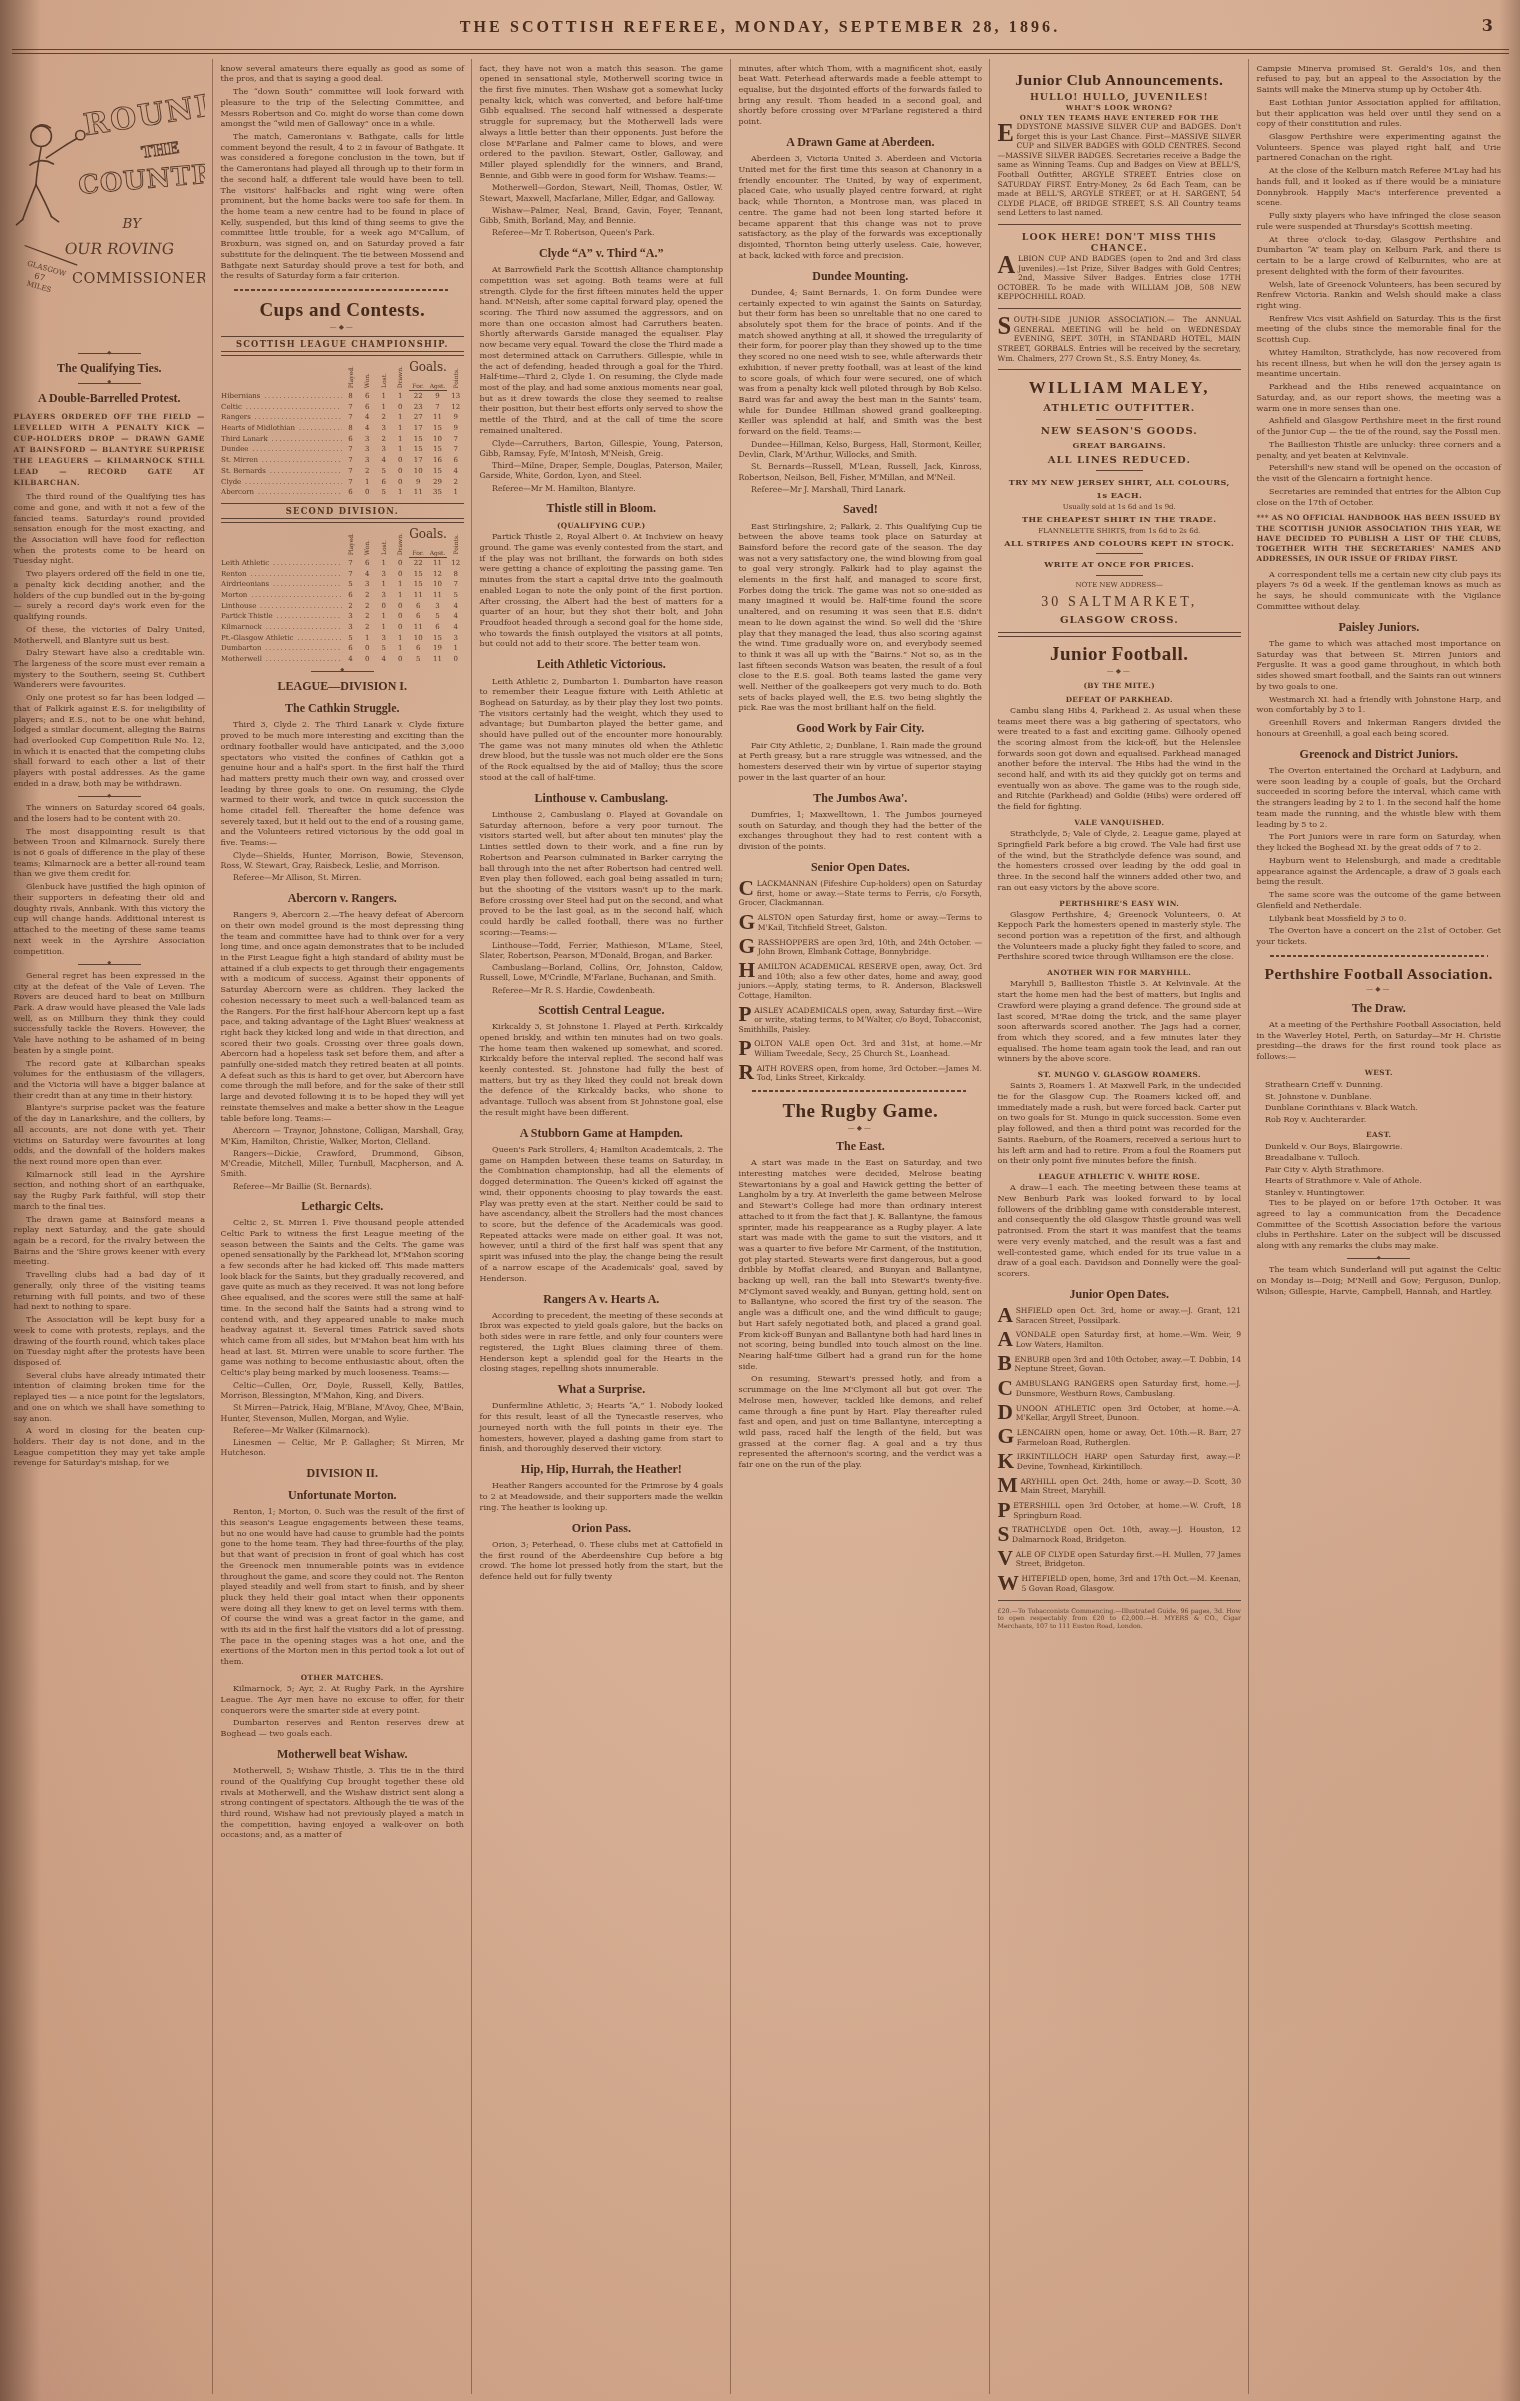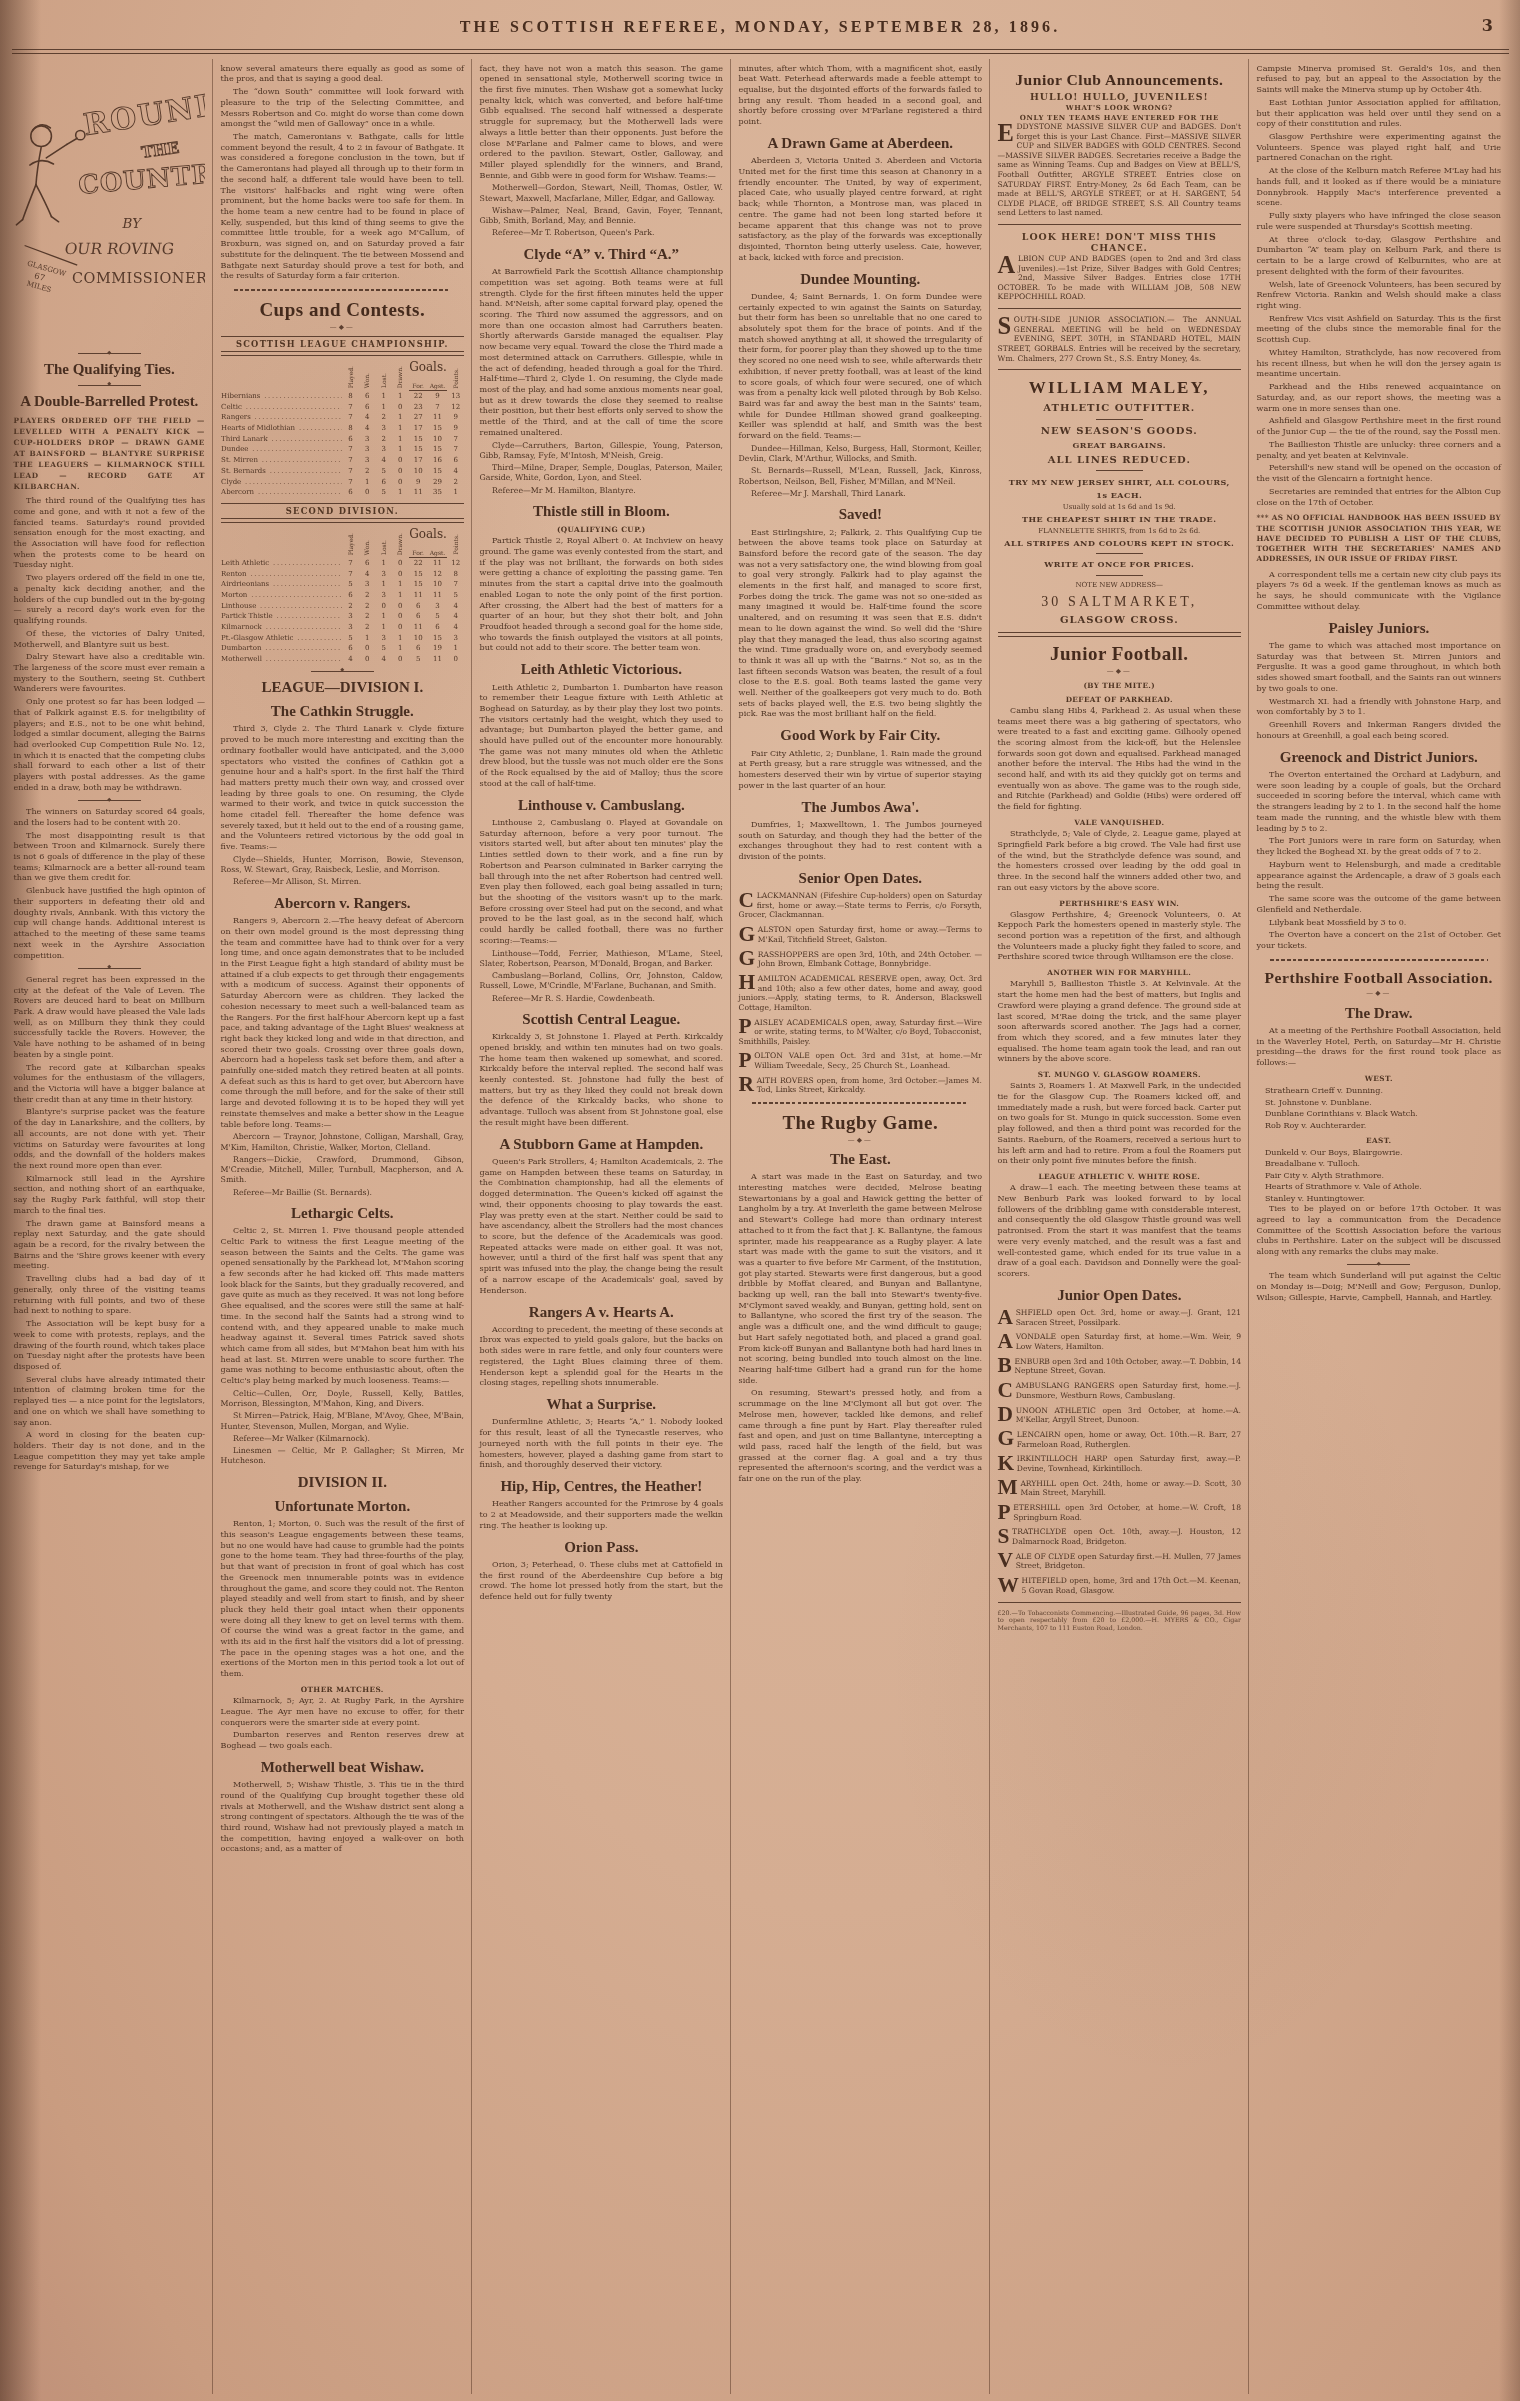--- a/index.html
+++ b/index.html
@@ -27,21 +27,21 @@
   .col:last-child{border-right:none;}
 
   .para{font-size:8px;line-height:10.7px;text-align:justify;text-indent:12.5px;margin:0 0 2.1px;}
   .noind{text-indent:0;}
   .team{font-size:7.8px;line-height:10.2px;}
   .lead{font-size:7.3px;line-height:11px;text-align:justify;letter-spacing:0.6px;margin:5.2px 0 4.2px;
     text-transform:uppercase;font-weight:700;color:#553a28;}
   .h1{font-size:19px;text-align:center;font-family:"Liberation Serif",serif;font-weight:700;
     letter-spacing:0.5px;margin:6.3px 0 2.1px;color:#452b1d;}
   .h1.sm{font-size:15.6px;line-height:19px;}
-  .h2{font-size:15px;text-align:center;font-family:"Liberation Serif",serif;font-weight:700;
+  .h2{font-size:12px;text-align:center;font-family:"Liberation Serif",serif;font-weight:700;
     margin:7.3px 0 4.2px;color:#482e20;}
   .h3{font-size:7.3px;text-align:center;font-weight:700;letter-spacing:0.4px;margin:5.2px 0 2.1px;text-transform:uppercase;color:#503523;}
   .h3rule{border-top:0.5px solid #5d4030;border-bottom:0.5px solid #5d4030;padding:2.1px 0;margin:5.2px 0 3.1px;
     font-size:8.3px;letter-spacing:1.3px;}
   .sep{width:63px;height:1px;background:#5d4030;margin:6.3px auto;position:relative;}
   .sep::after{content:'◆';position:absolute;left:50%;top:-4.2px;transform:translateX(-50%);font-size:5.2px;color:#5d4030;background:transparent;}
   .squiggle{height:2.1px;margin:7.3px 13.5px;background:repeating-linear-gradient(90deg,#5d4030 0 3.6px,transparent 3.6px 5.7px);}
   .orn{text-align:center;font-size:6.8px;margin:0 0 4.2px;color:#5d4030;letter-spacing:2.1px;}
   .rule{height:0.5px;background:#5d4030;margin:6.3px 0;}
   .dblrule{height:2.6px;border-top:1px solid #5d4030;border-bottom:0.5px solid #5d4030;margin:7.3px 0 4.2px;}
@@ -444,21 +444,21 @@
         <p class="para team">Cambuslang—Borland, Collins, Orr, Johnston, Caldow, Russell, Lowe, M'Crindle, M'Farlane, Buchanan, and Smith.</p>
         <p class="para team">Referee—Mr R. S. Hardie, Cowdenbeath.</p>
         <div class="h2">Scottish Central League.</div>
         <p class="para">Kirkcaldy 3, St Johnstone 1. Played at Perth. Kirkcaldy opened briskly, and within ten minutes had on two goals. The home team then wakened up somewhat, and scored. Kirkcaldy before the interval replied. The second half was keenly contested. St. Johnstone had fully the best of matters, but try as they liked they could not break down the defence of the Kirkcaldy backs, who shone to advantage. Tulloch was absent from St Johnstone goal, else the result might have been different.</p>
         <div class="h2">A Stubborn Game at Hampden.</div>
         <p class="para">Queen's Park Strollers, 4; Hamilton Academicals, 2. The game on Hampden between these teams on Saturday, in the Combination championship, had all the elements of dogged determination. The Queen's kicked off against the wind, their opponents choosing to play towards the east. Play was pretty even at the start. Neither could be said to have ascendancy, albeit the Strollers had the most chances to score, but the defence of the Academicals was good. Repeated attacks were made on either goal. It was not, however, until a third of the first half was spent that any spirit was infused into the play, the change being the result of a narrow escape of the Academicals' goal, saved by Henderson.</p>
         <div class="h2">Rangers A v. Hearts A.</div>
         <p class="para">According to precedent, the meeting of these seconds at Ibrox was expected to yield goals galore, but the backs on both sides were in rare fettle, and only four counters were registered, the Light Blues claiming three of them. Henderson kept a splendid goal for the Hearts in the closing stages, repelling shots innumerable.</p>
         <div class="h2">What a Surprise.</div>
         <p class="para">Dunfermline Athletic, 3; Hearts “A,” 1. Nobody looked for this result, least of all the Tynecastle reserves, who journeyed north with the full points in their eye. The homesters, however, played a dashing game from start to finish, and thoroughly deserved their victory.</p>
-        <div class="h2">Hip, Hip, Centres, the Heather!</div>
+        <div class="h2">Hip, Hip, Hurrah, the Heather!</div>
         <p class="para">Heather Rangers accounted for the Primrose by 4 goals to 2 at Meadowside, and their supporters made the welkin ring. The heather is looking up.</p>
         <div class="h2">Orion Pass.</div>
         <p class="para">Orion, 3; Peterhead, 0. These clubs met at Cattofield in the first round of the Aberdeenshire Cup before a big crowd. The home lot pressed hotly from the start, but the defence held out for fully twenty</p>
       </div>
       <div class="col">
         <p class="para noind">minutes, after which Thom, with a magnificent shot, easily beat Watt. Peterhead afterwards made a feeble attempt to equalise, but the disjointed efforts of the forwards failed to bring any result. Thom headed in a second goal, and shortly before crossing over M'Farlane registered a third point.</p>
         <div class="h2">A Drawn Game at Aberdeen.</div>
         <p class="para">Aberdeen 3, Victoria United 3. Aberdeen and Victoria United met for the first time this season at Chanonry in a friendly encounter. The United, by way of experiment, placed Caie, who usually played centre forward, at right back; while Thornton, a Montrose man, was placed in centre. The game had not been long started before it became apparent that this change was not to prove satisfactory, as the play of the forwards was exceptionally disjointed, Thornton being utterly useless. Caie, however, at back, kicked with force and precision.</p>
         <div class="h2">Dundee Mounting.</div>
         <p class="para">Dundee, 4; Saint Bernards, 1. On form Dundee were certainly expected to win against the Saints on Saturday, but their form has been so unreliable that no one cared to absolutely spot them for the brace of points. And if the match showed anything at all, it showed the irregularity of their form, for poorer play than they showed up to the time they scored no one need wish to see, while afterwards their exhibition, if never pretty football, was at least of the kind to score goals, of which four were secured, one of which was from a penalty kick well piloted through by Bob Kelso. Baird was far and away the best man in the Saints' team, while for Dundee Hillman showed grand goalkeeping. Keiller was splendid at half, and Smith was the best forward on the field. Teams:—</p>

